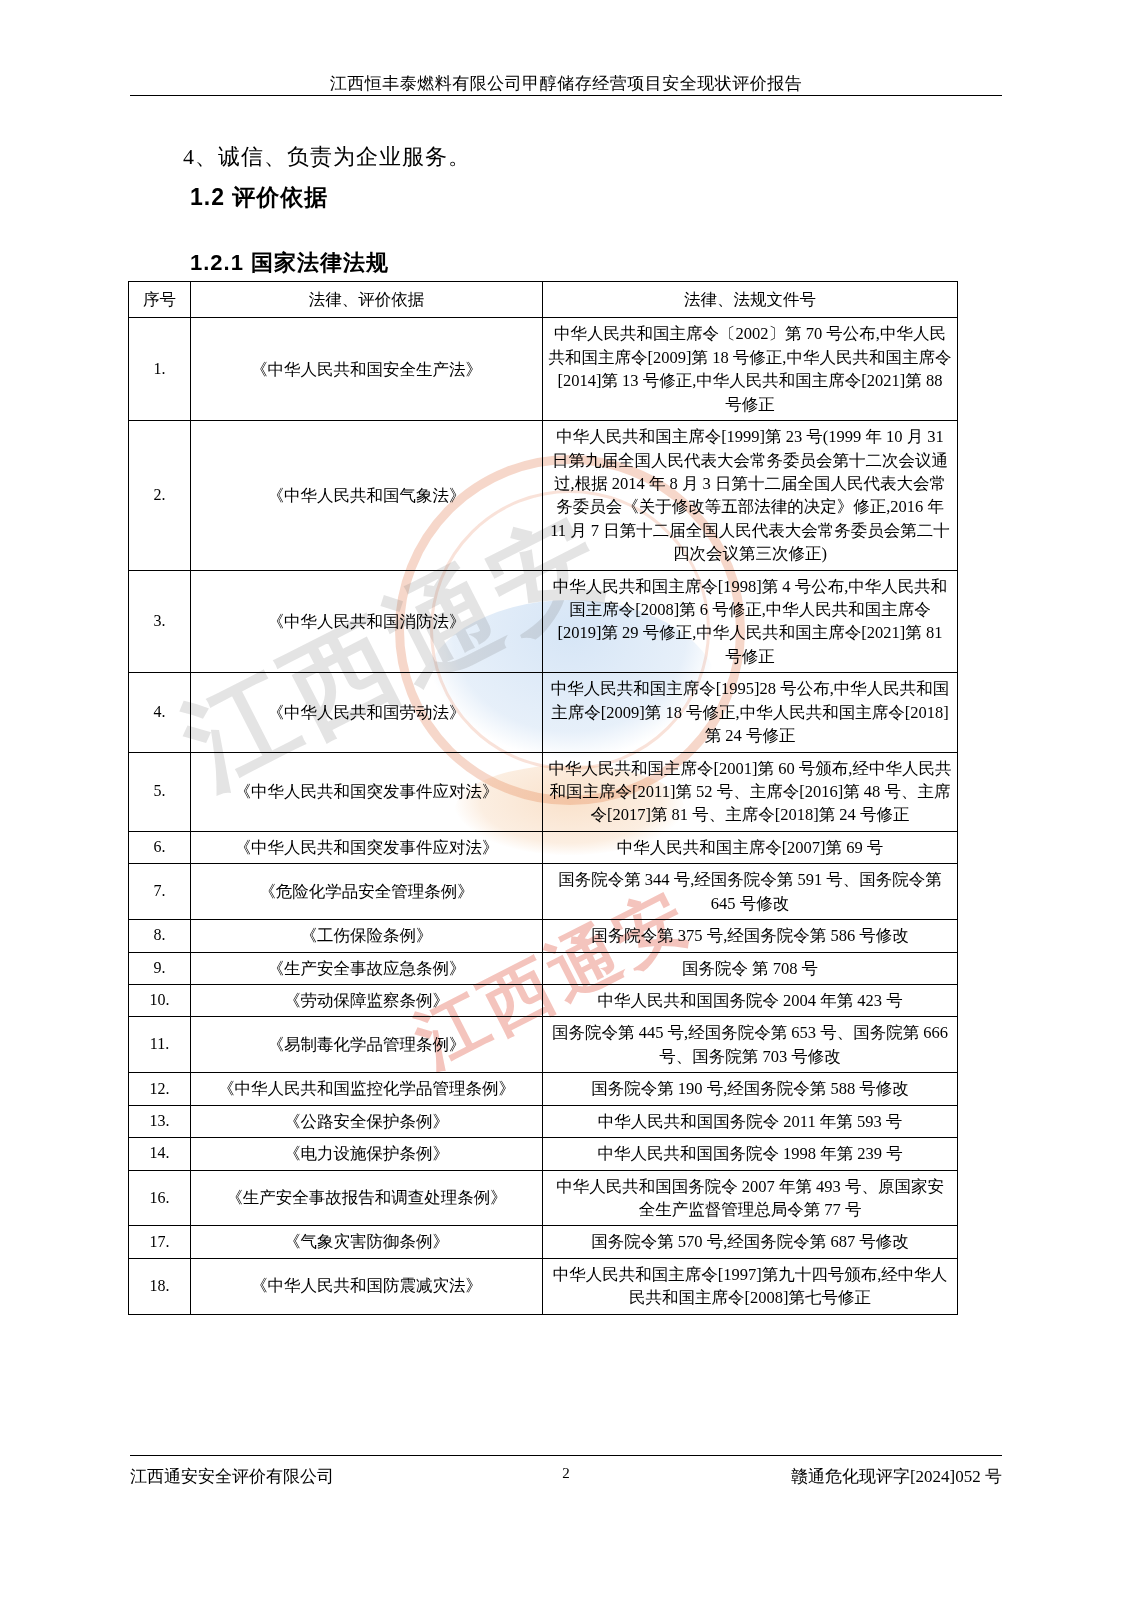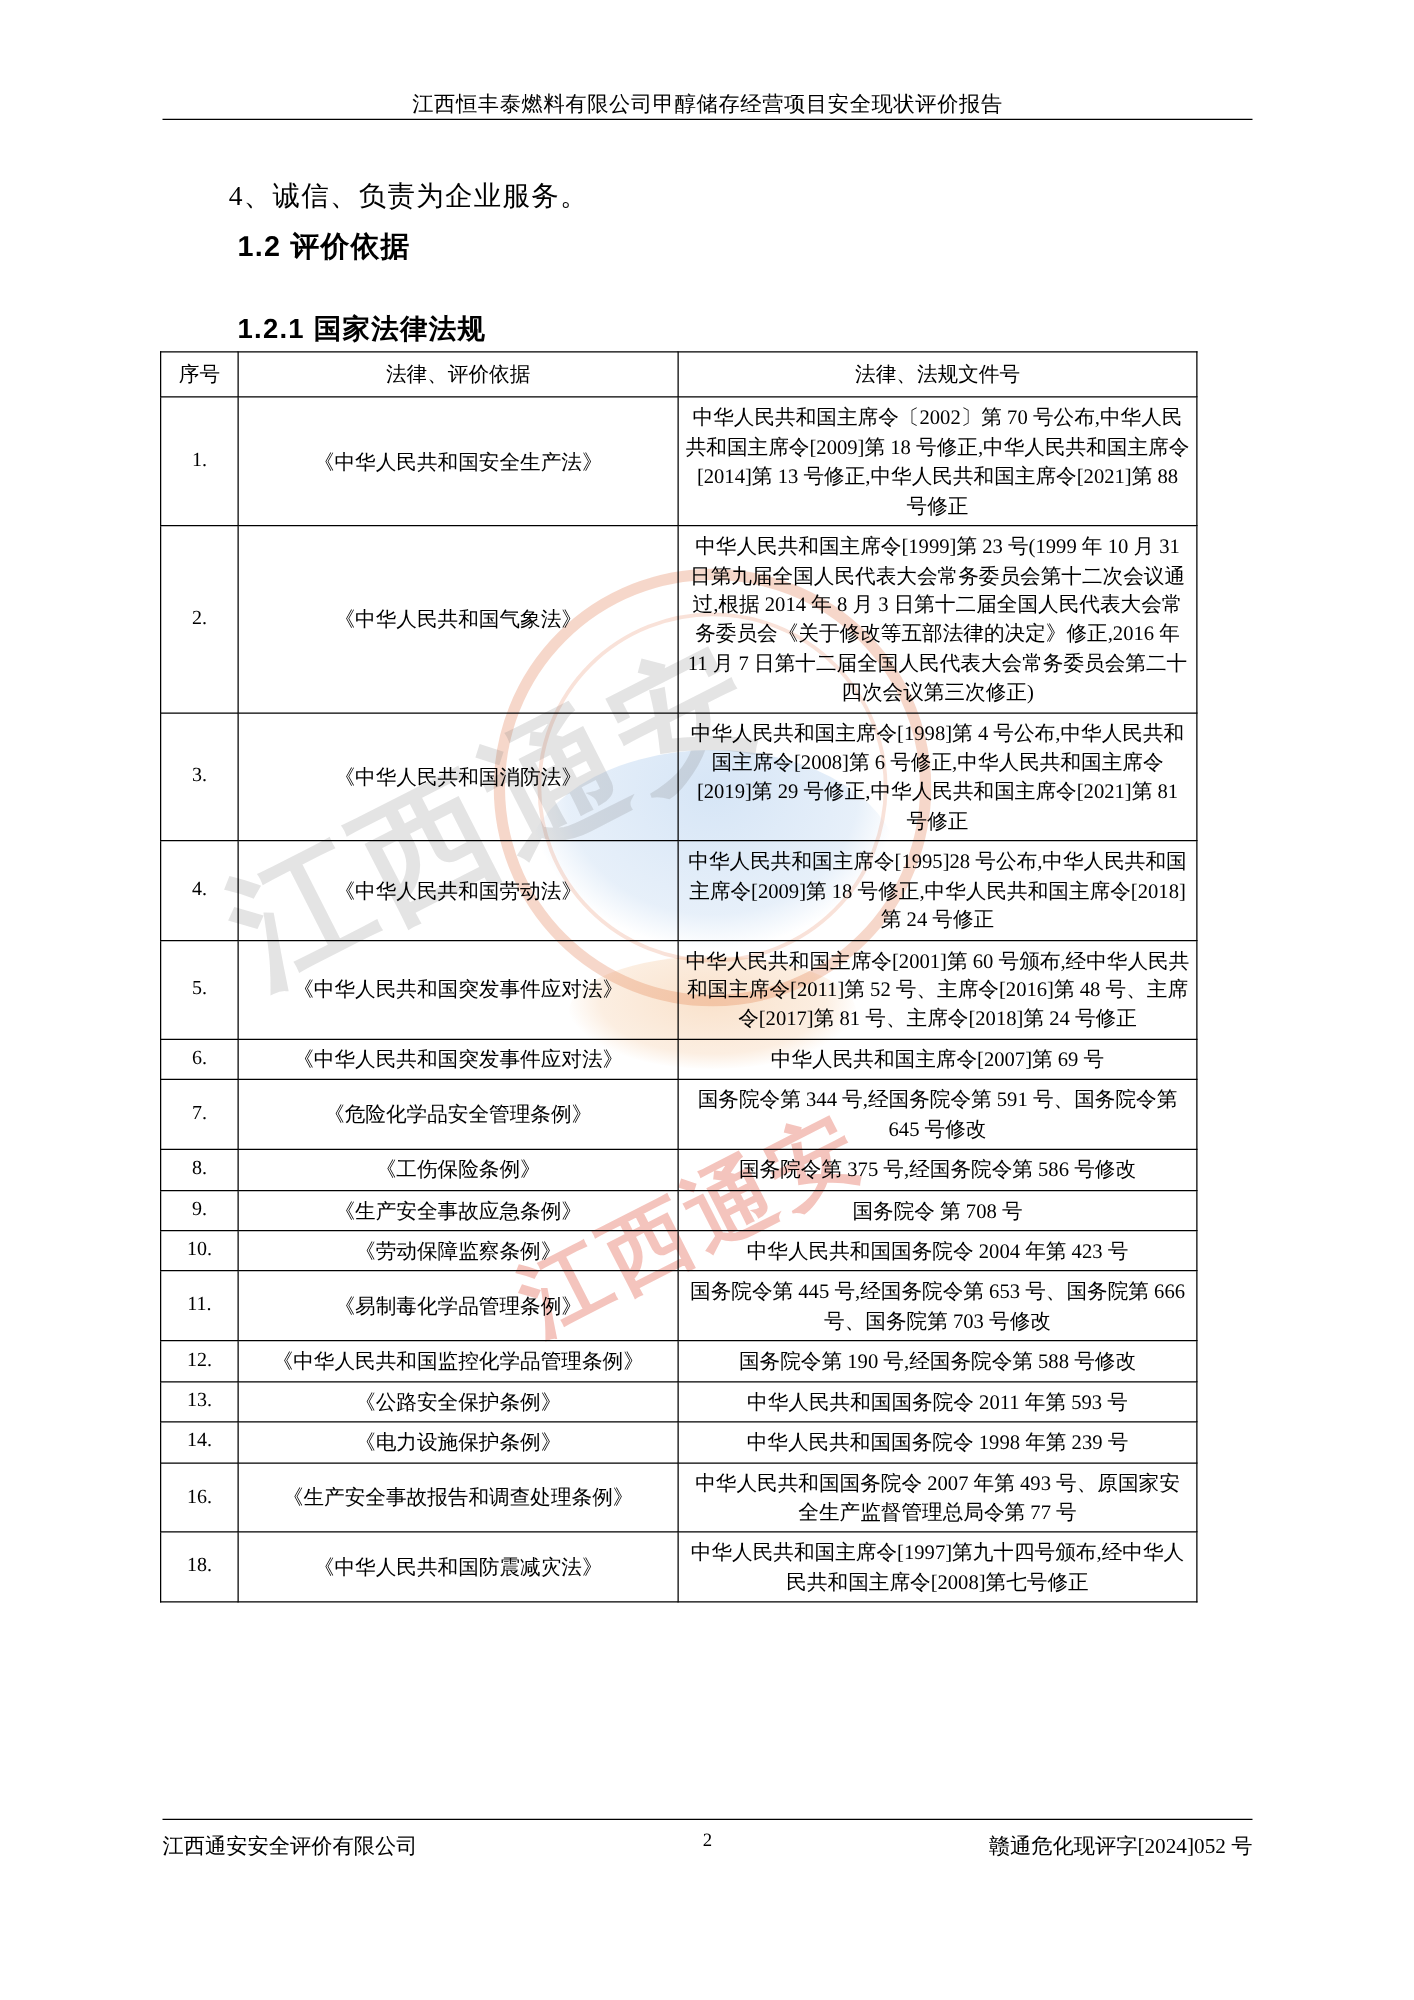--- a/index.html
+++ b/index.html
@@ -278,20 +278,25 @@
             <td class="cell-no">14.</td>
             <td>《电力设施保护条例》</td>
             <td>中华人民共和国国务院令 1998 年第 239 号</td>
           </tr>
           <tr>
             <td class="cell-no">16.</td>
             <td>《生产安全事故报告和调查处理条例》</td>
             <td>中华人民共和国国务院令 2007 年第 493 号、原国家安全生产监督管理总局令第 77 号</td>
           </tr>
           <tr>
+            <td class="cell-no">17.</td>
+            <td>《气象灾害防御条例》</td>
+            <td>国务院令第 570 号,经国务院令第 687 号修改</td>
+          </tr>
+          <tr>
             <td class="cell-no">18.</td>
             <td>《中华人民共和国防震减灾法》</td>
             <td>中华人民共和国主席令[1997]第九十四号颁布,经中华人民共和国主席令[2008]第七号修正</td>
           </tr>
         </tbody>
     </table>
 
     <div class="doc-footer">
       <span class="f-left">江西通安安全评价有限公司</span>
       <div class="f-center">2</div>

